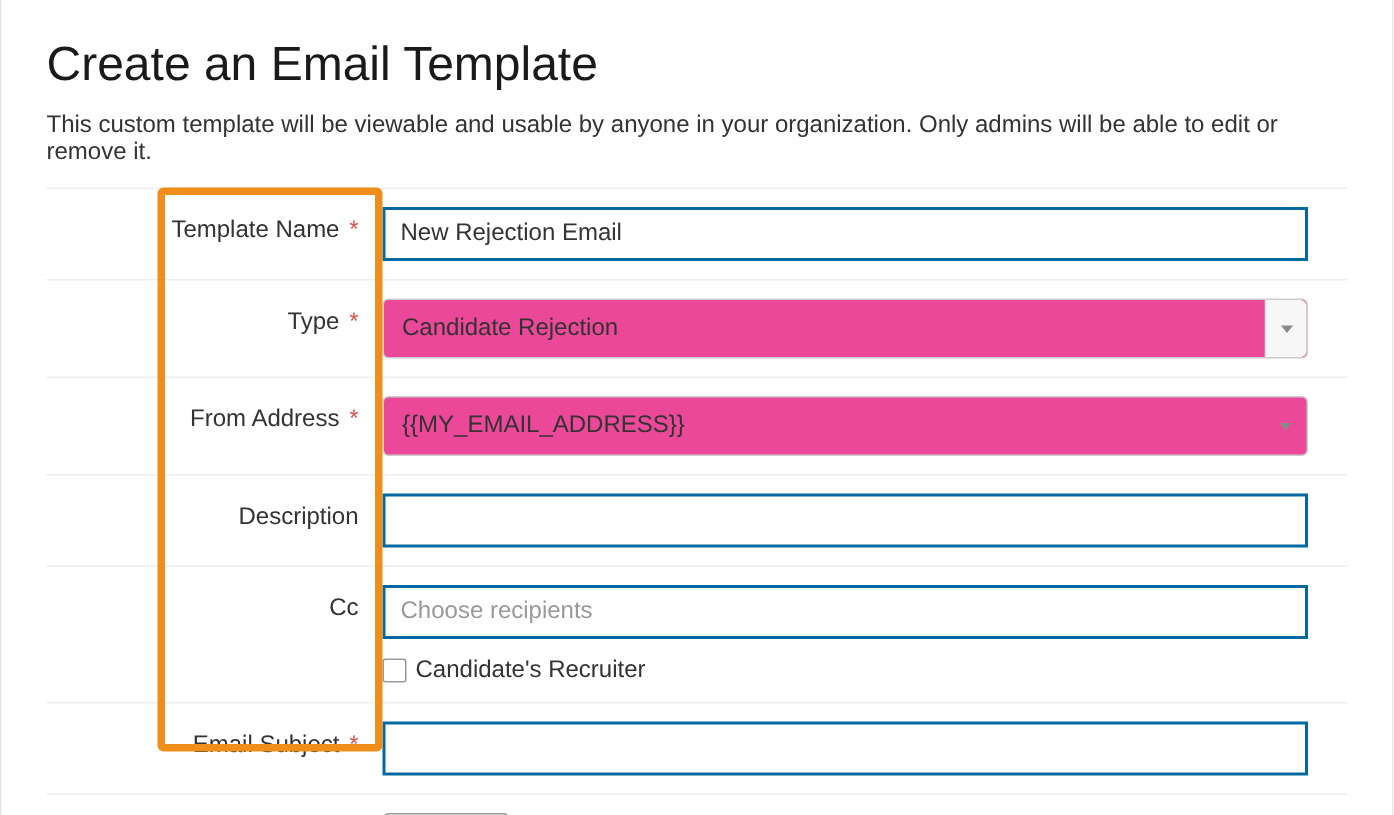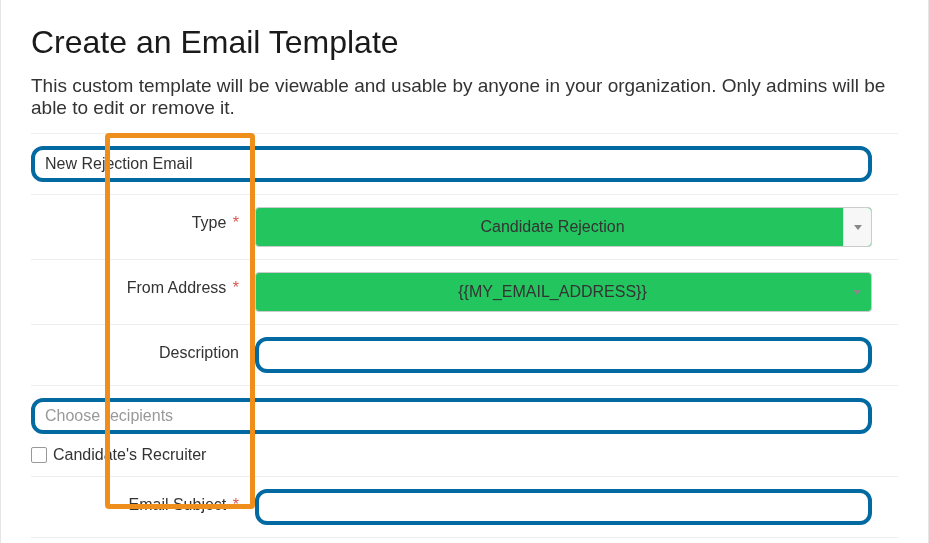--- a/index.html
+++ b/index.html
@@ -19,21 +19,21 @@
     .page {
       padding: 24px 30px 10px 30px;
     }
     h1 {
       font-size: 32px;
       font-weight: 500;
       margin: 0 0 14px 0;
       color: #1a1a1a;
     }
     .subtitle {
-      font-size: 19px;
+      font-size: 16px;
       color: #333;
       margin: 0 0 14px 0;
     }
     .form-area {
       position: relative;
     }
     .form-row {
       display: flex;
       align-items: flex-start;
       border-top: 1px solid #eee;
@@ -56,45 +56,44 @@
       color: #d9534f;
       margin-left: 2px;
     }
     .input-col {
       flex: 1;
       padding-right: 26px;
     }
     .text-input {
       width: 100%;
       height: 36px;
-      border: 4px solid #0369a1;
-      border-radius: 12px;
+      border: 2px solid #0369a1;
+      border-radius: 0;
       padding: 0 10px;
       font-size: 16px;
       color: #333;
       outline: none;
     }
     .text-input::placeholder { color: #999; }
     .select-wrap {
       position: relative;
       width: 100%;
     }
     .select {
       width: 100%;
       height: 40px;
       border: 1px solid #ccc;
       border-radius: 4px;
       padding: 0 34px 0 12px;
       font-size: 16px;
-      background: #22c55e;
+      background: #ec4899;
       display: flex;
       align-items: center;
       color: #333;
       cursor: pointer;
-      justify-content: center;
     }
     .select .caret-box {
       position: absolute;
       right: 1px;
       top: 1px;
       bottom: 1px;
       width: 28px;
       border-left: 1px solid #e5e5e5;
       border-top-right-radius: 4px;
       border-bottom-right-radius: 4px;
@@ -169,20 +168,24 @@
 <div class="outer-border">
 <div class="page">
   <h1>Create an Email Template</h1>
   <p class="subtitle">This custom template will be viewable and usable by anyone in your organization. Only admins will be able to edit or remove it.</p>
 
   <div class="form-area">
 
     <div class="highlight-box"></div>
 
     <div class="form-row">
+      <div class="label-col">
+        <span>Template Name</span>
+        <span class="required">*</span>
+      </div>
       <div class="input-col">
         <input class="text-input" type="text" value="New Rejection Email" style="">
       </div>
     </div>
 
     <div class="form-row">
       <div class="label-col">
         <span>Type</span>
         <span class="required">*</span>
       </div>
@@ -218,20 +221,23 @@
     <div class="form-row">
       <div class="label-col">
         <span>Description</span>
       </div>
       <div class="input-col">
         <input class="text-input" type="text" value="" style="">
       </div>
     </div>
 
     <div class="form-row">
+      <div class="label-col">
+        <span>Cc</span>
+      </div>
       <div class="input-col">
         <input class="text-input" type="text" placeholder="Choose recipients" style="">
         <div class="checkbox-row">
           <label class="checkbox-item">
             <span class="checkbox"></span>
             <span>Candidate's Recruiter</span>
           </label>
         </div>
       </div>
     </div>

